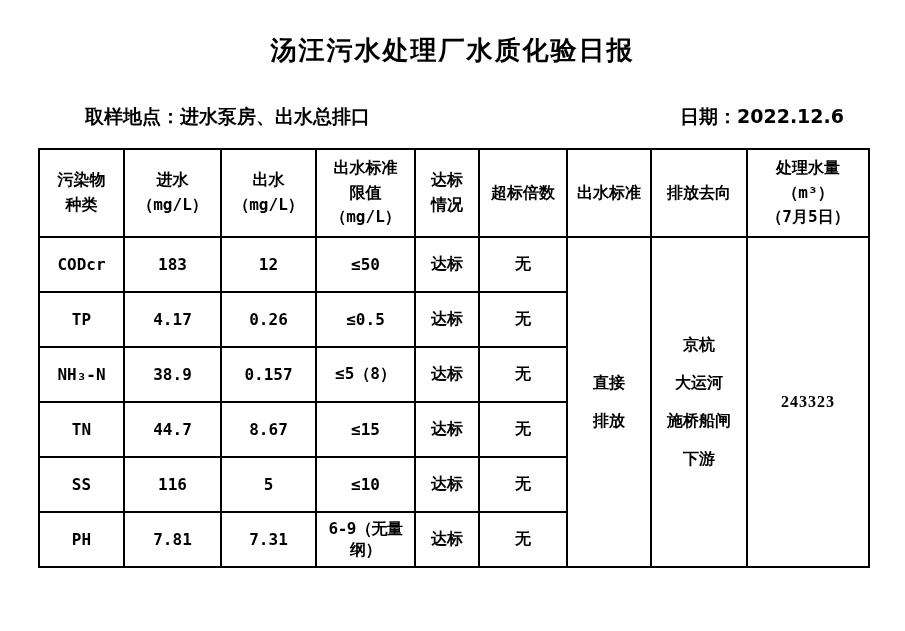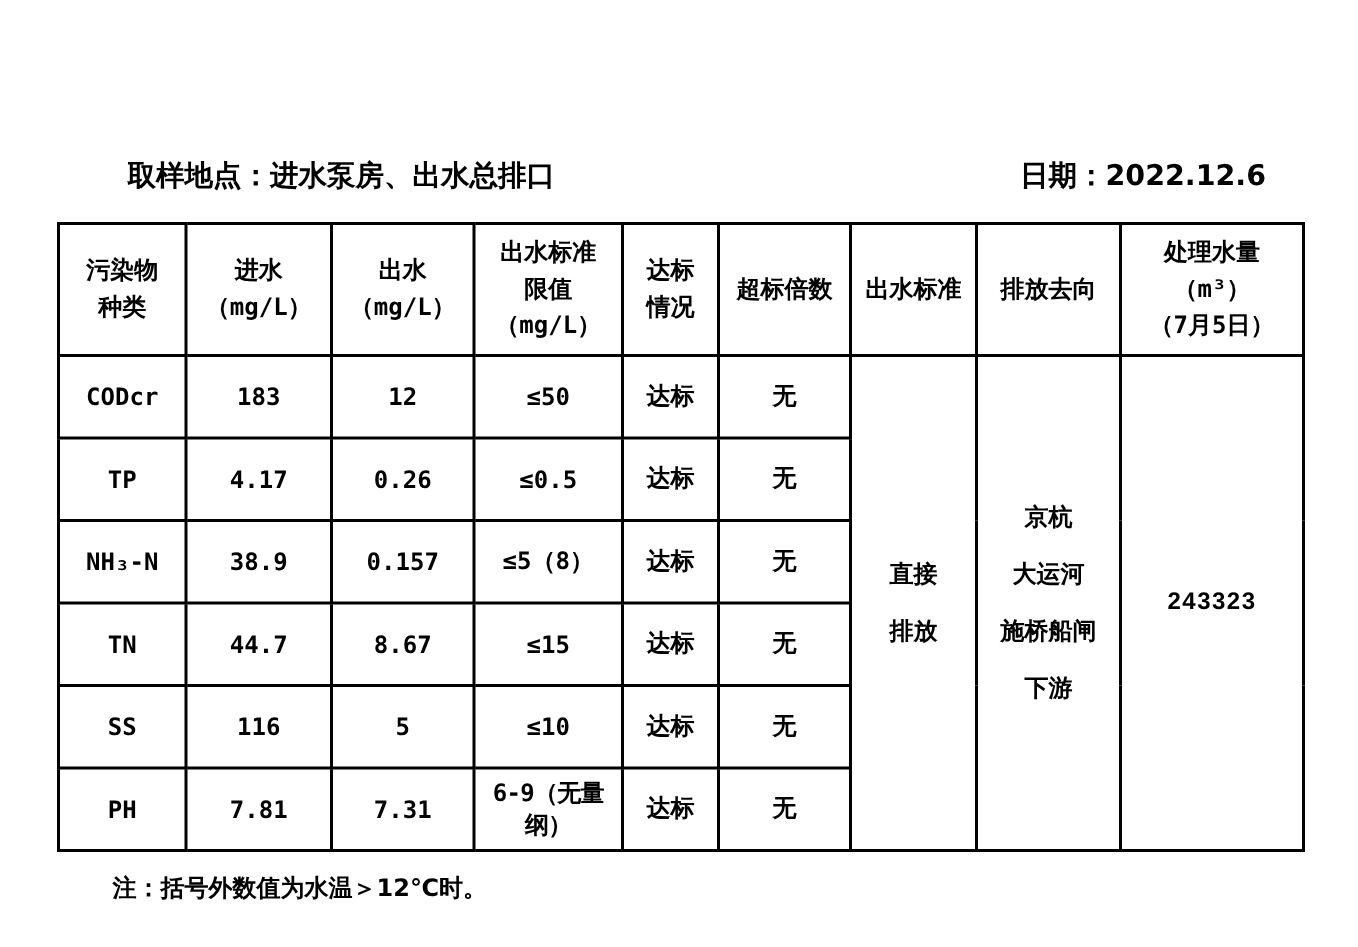--- a/index.html
+++ b/index.html
@@ -66,41 +66,42 @@
     font-weight: bold;
     font-size: 16px;
     white-space: pre-line;
     overflow: hidden;
   }
   table.report thead tr { height: 88px; }
   table.report tbody tr { height: 55px; padding-left: 16px; }
   th.hdr { line-height: 1.55; }
   td.merged-tall { line-height: 38px; }
   td.volume-cell {
-    font-family: Liberation Sans, sans-serif;
+    font-family: Liberation Serif, serif;
     font-size: 28px;
     font-weight: normal;
     letter-spacing: 1px;
     margin-top: 36px;
   }
   td.tight { font-size: 13px; letter-spacing: -0.5px; }
   .footnote {
     position: absolute;
     left: 75px;
     top: 582px;
     font-size: 16px;
     font-weight: bold;
     white-space: nowrap;
   }
 </style>
 </head>
 <body>
 
 <div class="page">
 
+  <div class="report-title">汤汪污水处理厂水质化验日报</div>
 
   <div class="subtitle-row">
     <span class="sampling-point">取样地点：进水泵房、出水总排口</span>
     <span class="report-date">日期：2022.12.6</span>
   </div>
 
   <table class="report">
     <colgroup>
       <col style="width:85px">
       <col style="width:97px">
@@ -185,15 +186,14 @@
         <td>PH</td>
         <td>7.81</td>
         <td>7.31</td>
         <td class="tight">6-9（无量纲）</td>
         <td>达标</td>
         <td>无</td>
       </tr>
     </tbody>
   </table>
 
-  <div class="footnote">注：括号外数值为水温＞12℃时。</div>
 
 </div>
 
 </body></html>

